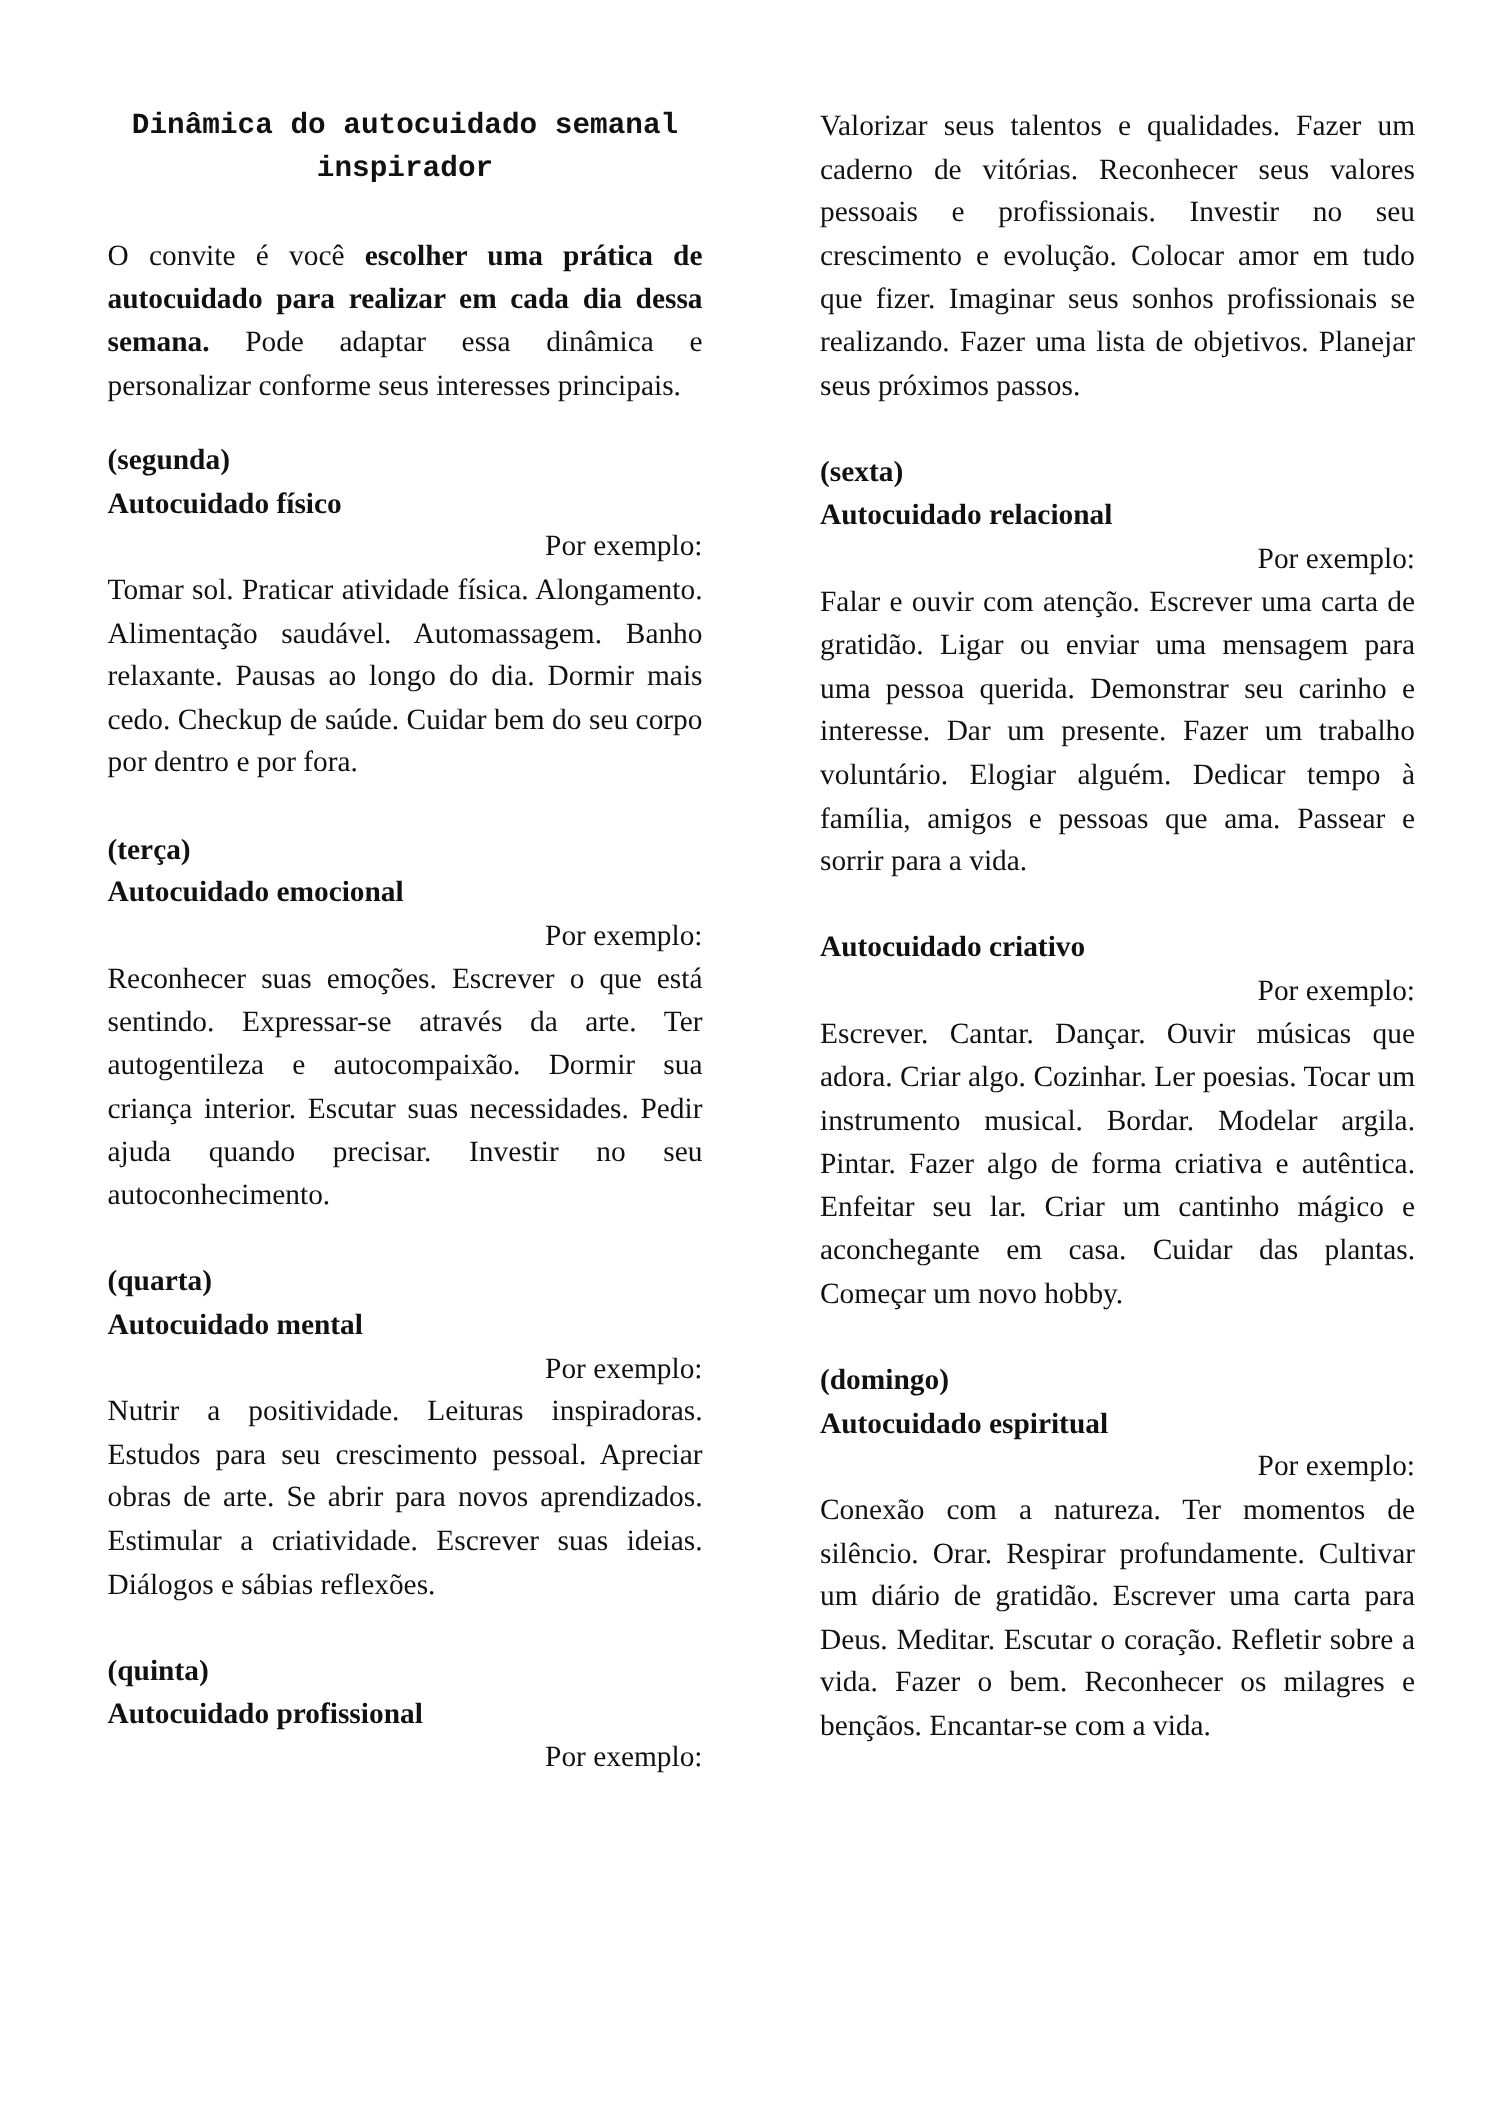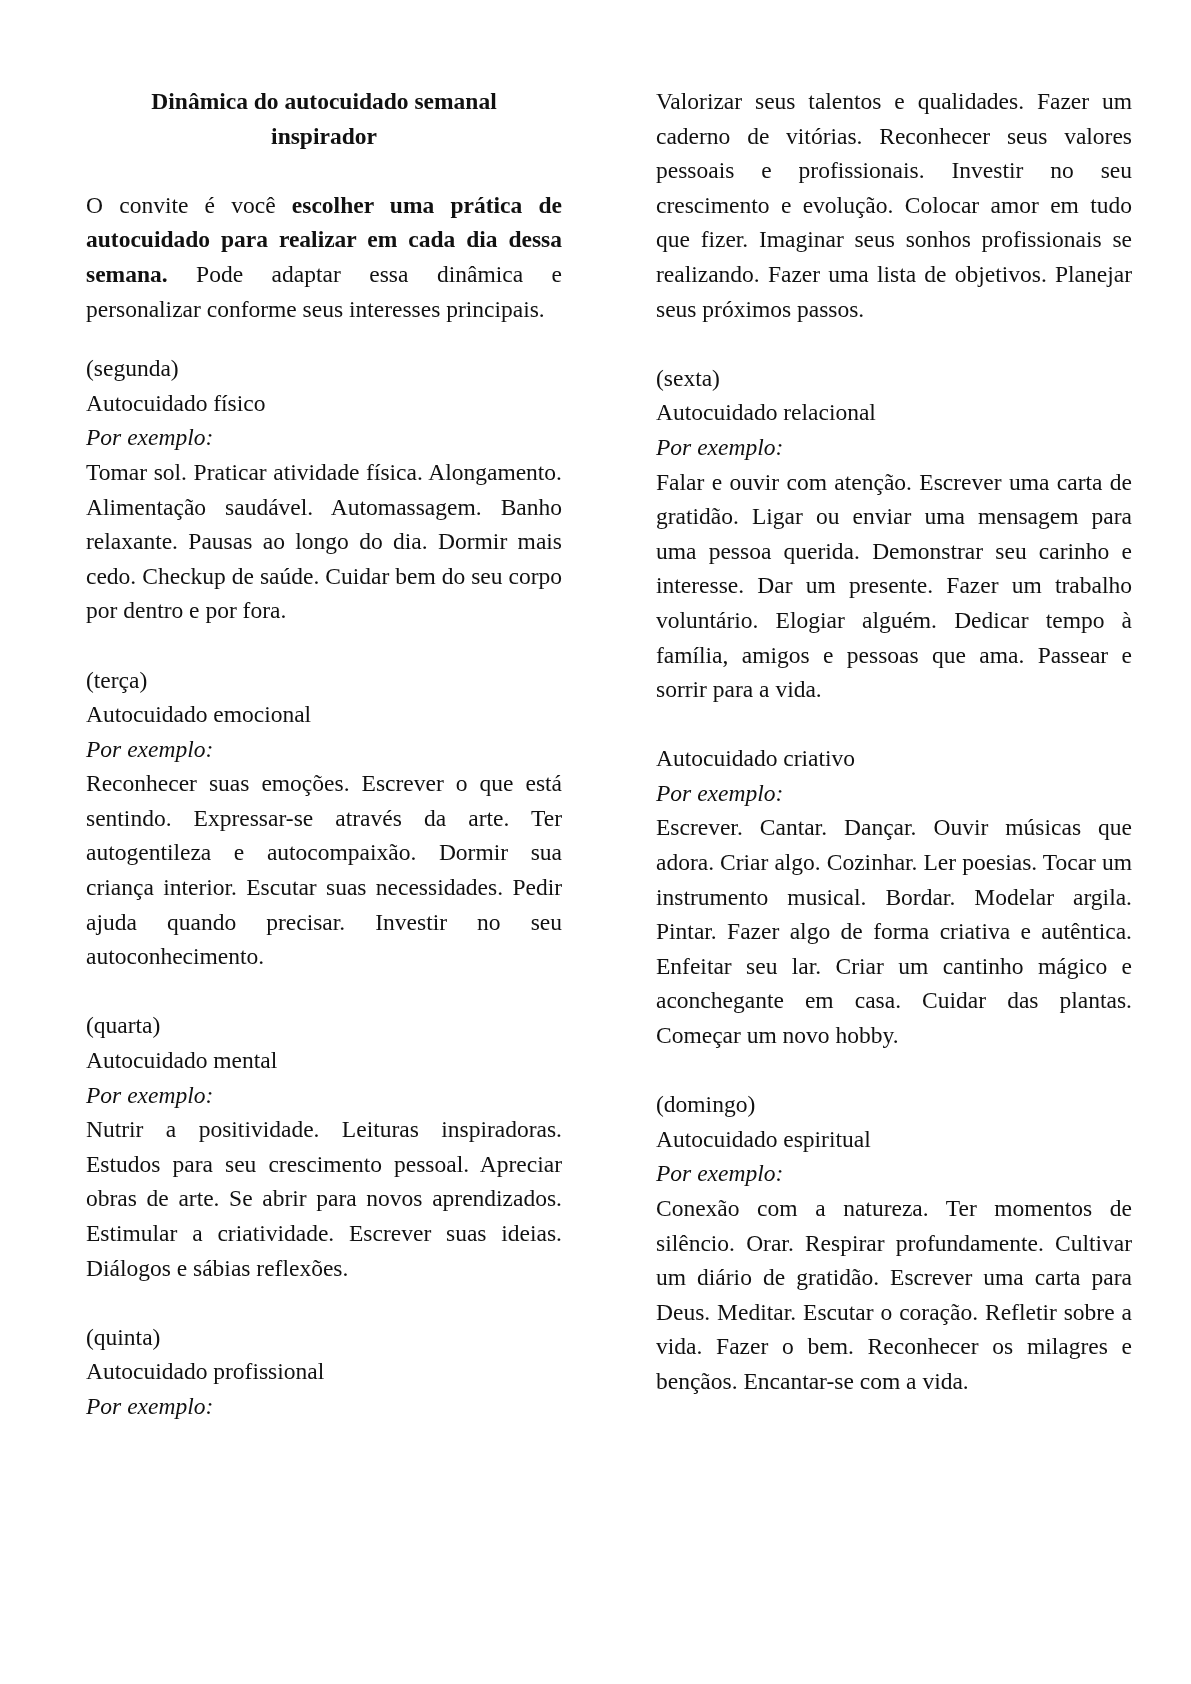--- a/index.html
+++ b/index.html
@@ -1,27 +1,27 @@
 <!DOCTYPE html>
 <html><head>
 <meta charset="utf-8">
 <style>
   html, body { margin: 0; padding: 0; background: #ffffff; }
   body { width: 1191px; height: 1684px; position: relative; overflow: hidden;
          font-family: "Liberation Serif", "DejaVu Serif", serif; color: #111; }
   .col { position: absolute; top: 84px; width: 476px; font-size: 23.5px; line-height: 34.6px; }
   .col-left { left: 86px; }
   .col-right { left: 632px; margin-left: 24px; }
-  .title { text-align: center; font-weight: bold; margin: 0 0 34.6px 0; font-size: 23.5px; line-height: 34.6px; }
+  .title { text-align: center; font-weight: bold; margin: 0 0 34.6px 0; font-size: 23.5px; line-height: 34.6px; font-family: Liberation Mono, monospace; }
   .title span { display: block; }
   p { margin: 0; text-align: justify; text-align-last: left; }
   .intro { margin-bottom: 25px; }
   .section { margin-bottom: 34.6px; }
-  .day, .heading { font-weight: normal; display: block; }
-  .example { font-style: italic; display: block; }
+  .day, .heading { font-weight: bold; display: block; }
+  .example { display: block; text-align: right; }
   .body-text { display: block; text-align: justify; text-align-last: left; }
   b { font-weight: bold; }
 </style>
 </head>
 <body>
 
 <div class="col col-left">
   <div class="title">
     <span>Dinâmica do autocuidado semanal</span>
     <span>inspirador</span>

